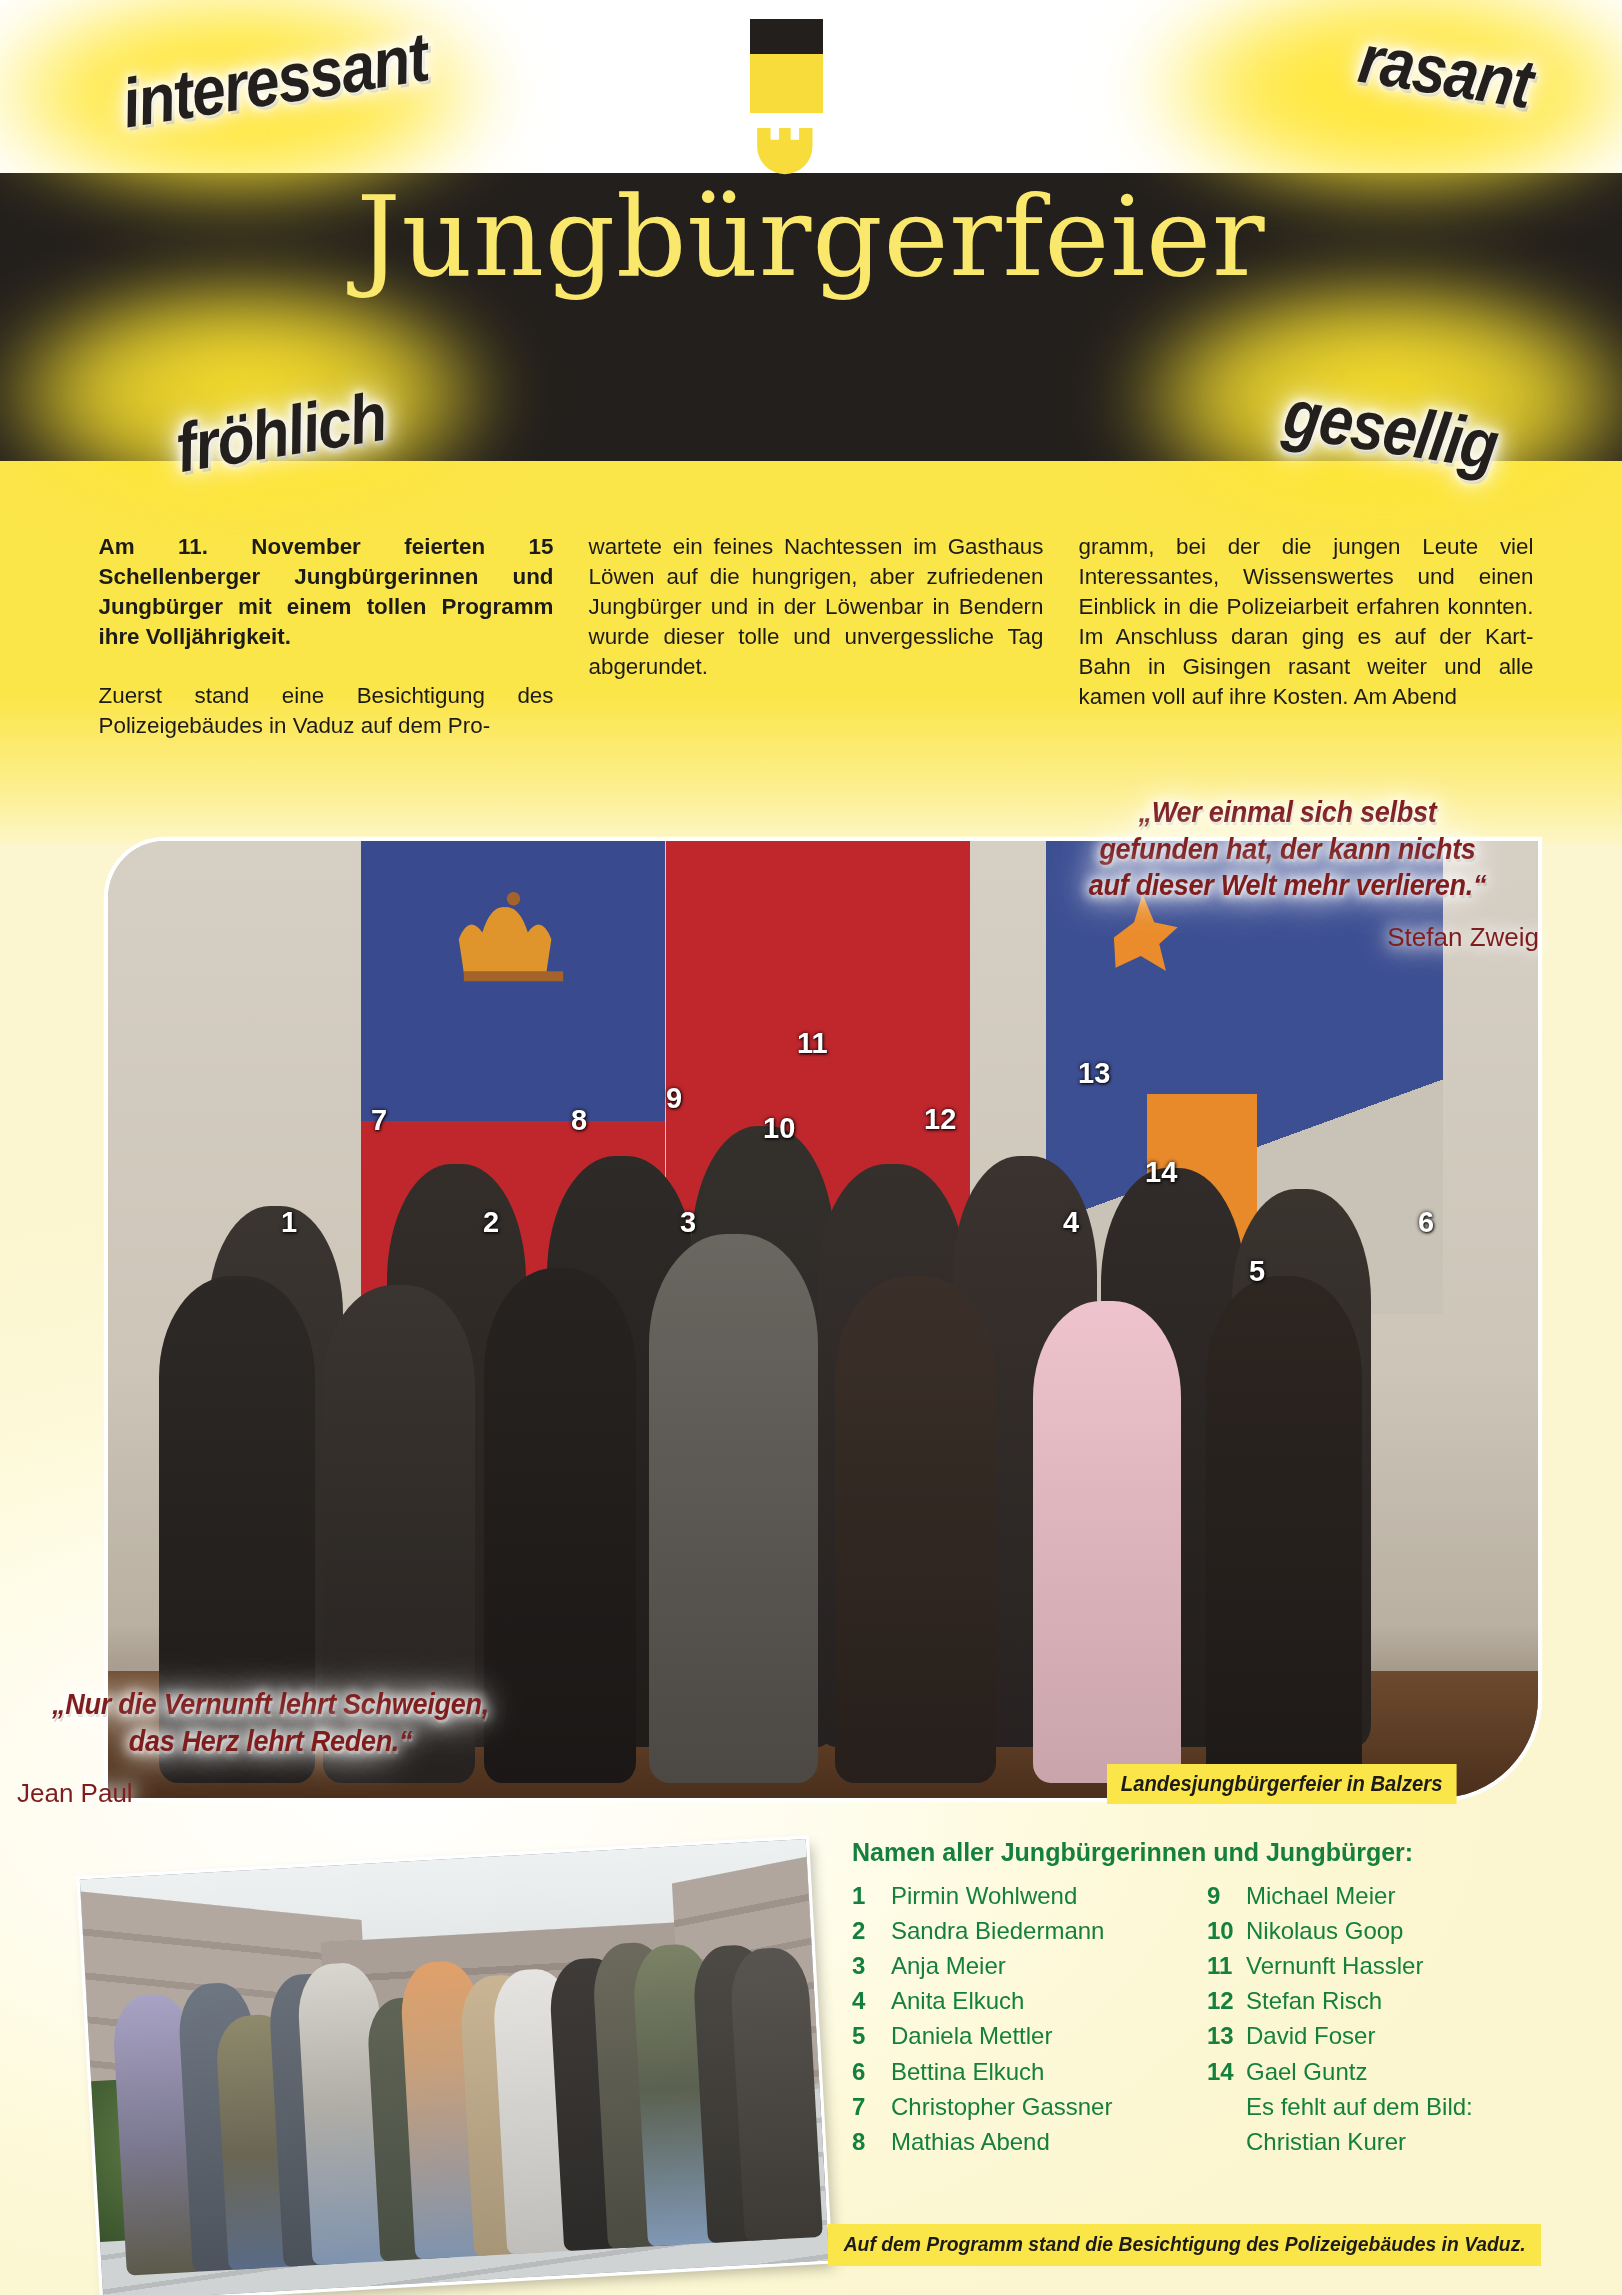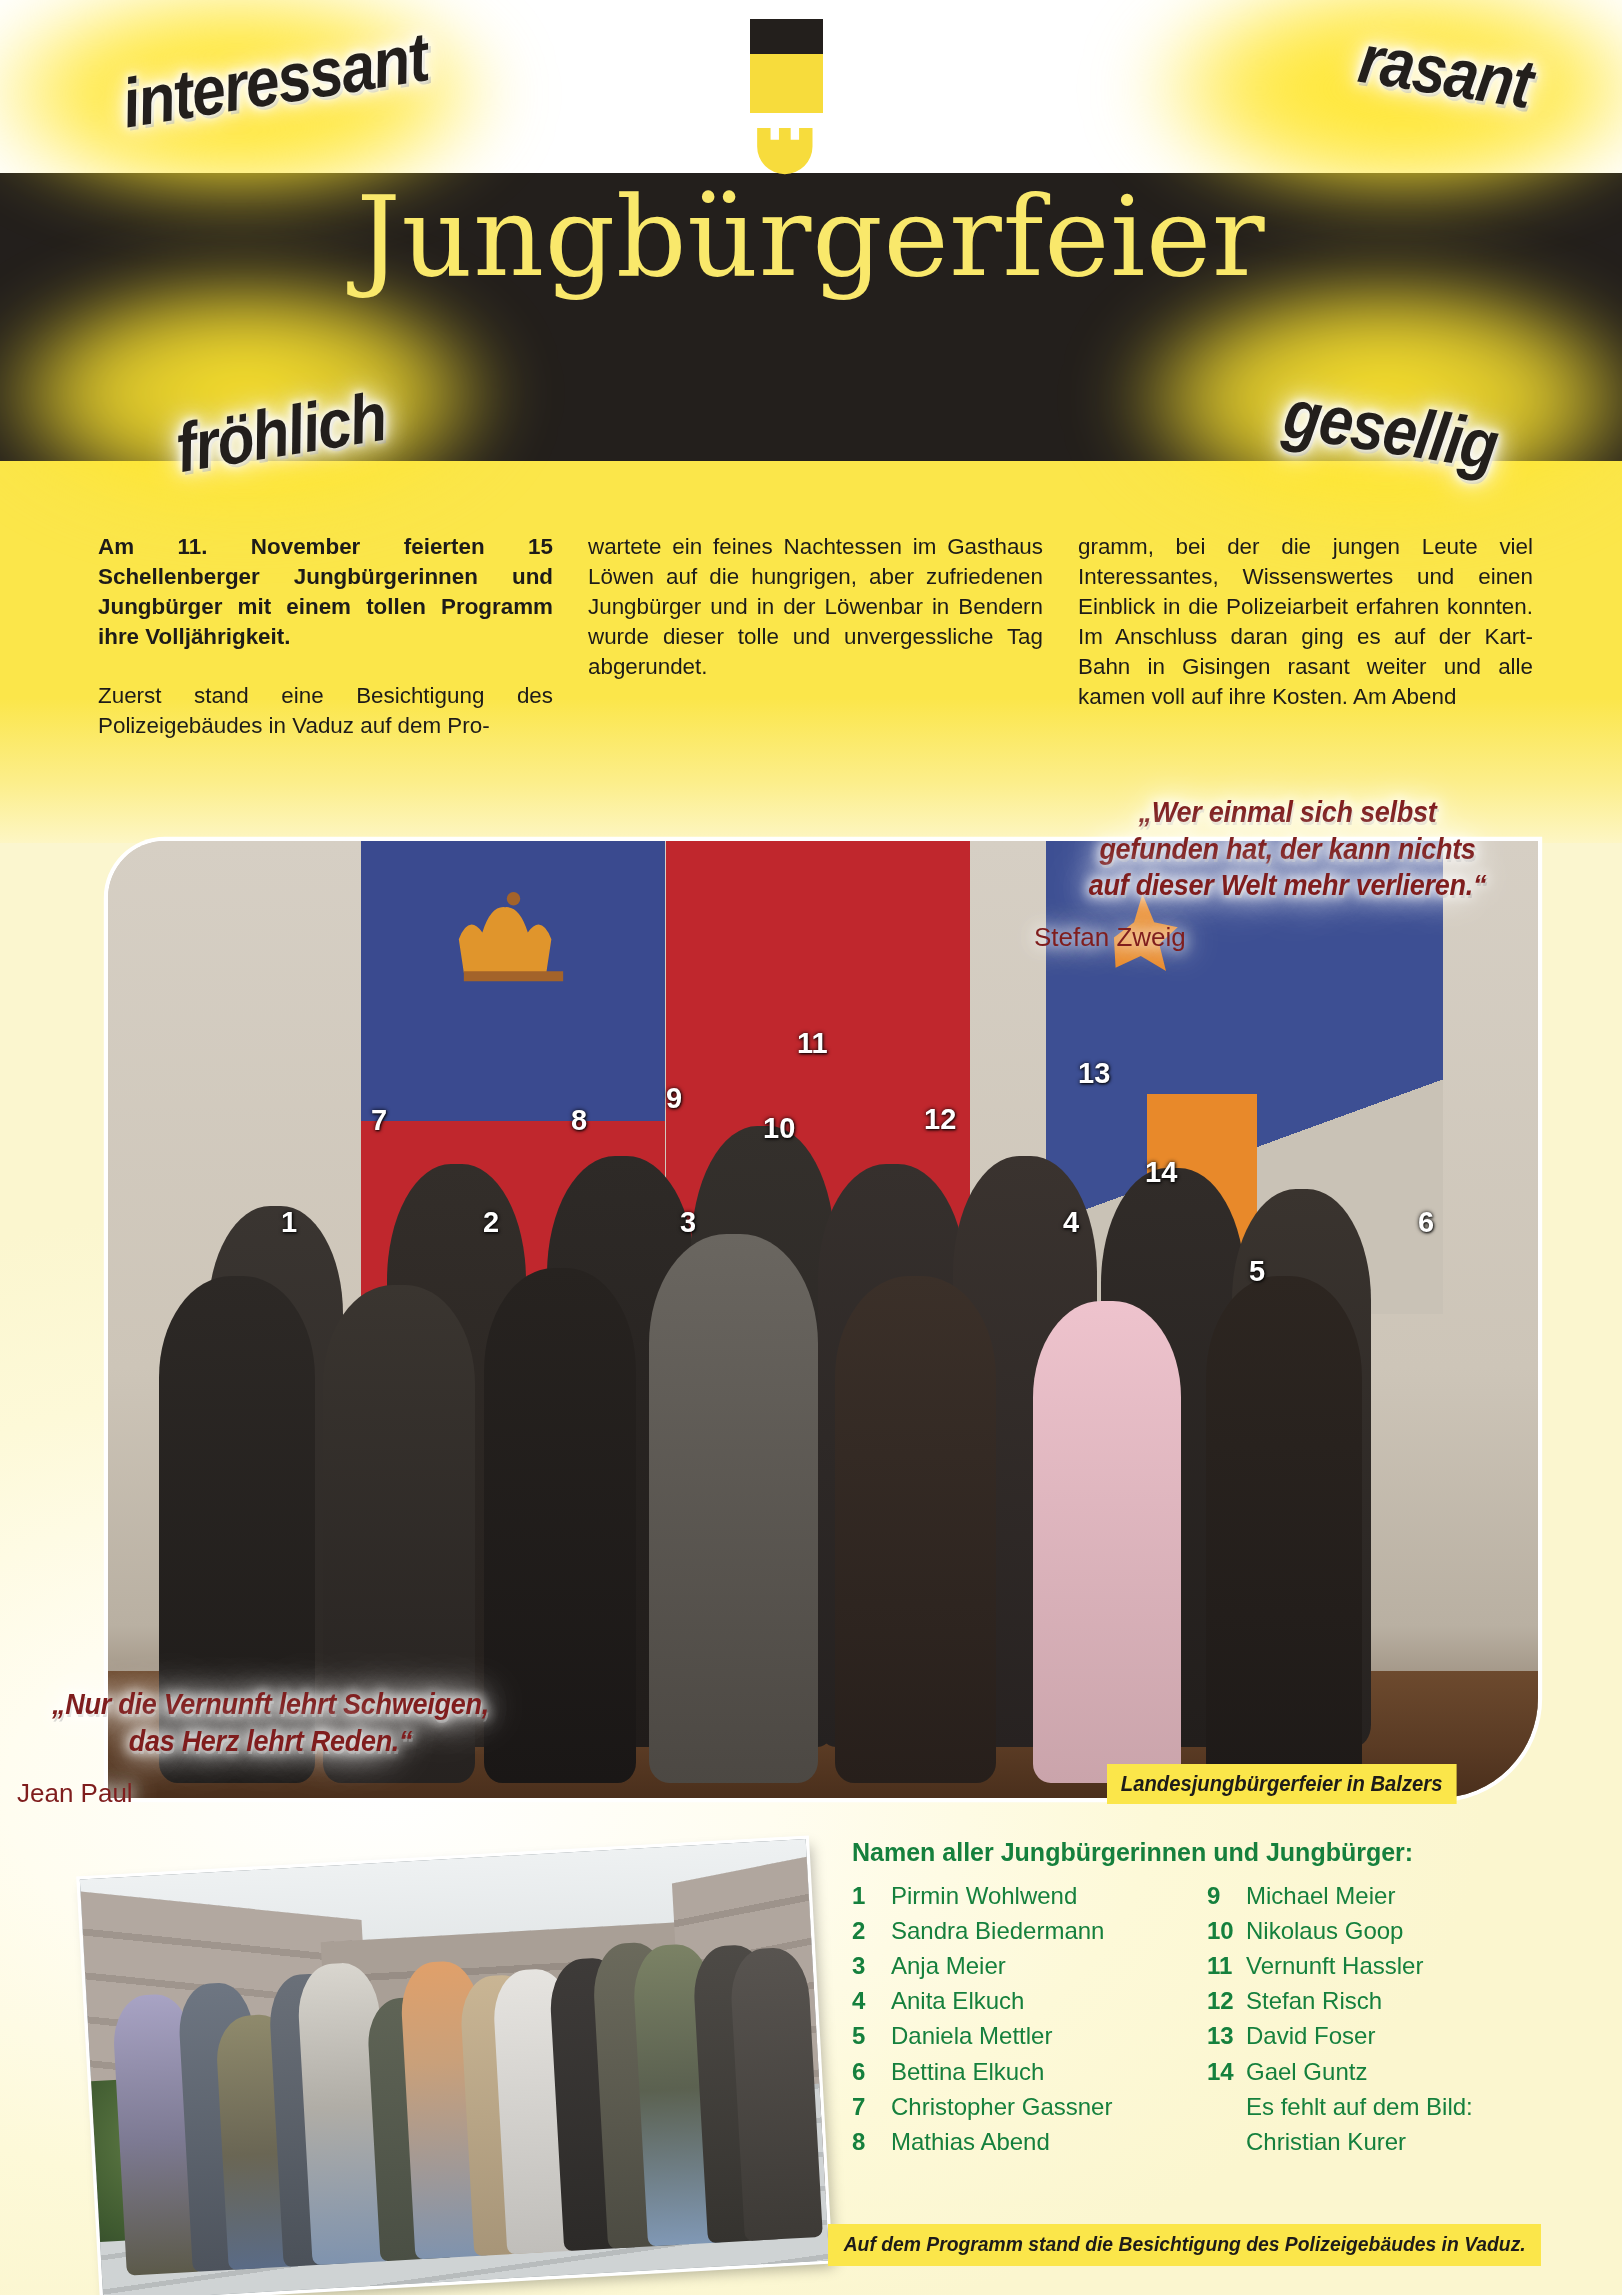--- a/index.html
+++ b/index.html
@@ -76,21 +76,21 @@
     font-size:110px;color:#f9e86b;letter-spacing:0.8px;line-height:1;
   }
 
   
   .text-band{
     position:absolute;left:0;top:461px;width:1622px;height:382px;z-index:4;
     background:linear-gradient(180deg,#fbe64a 0%,#fbe64a 62%,#fcee8a 84%,#fdf6c4 100%);
   }
   .cols{
     position:absolute;left:98px;top:532px;width:1436px;z-index:6;
-    display:flex;gap:35px;
+    display:flex;gap:35px;justify-content:center;
   }
   .col{width:455px;}
   .col p{
     margin:0 0 29px 0;
     font-size:22.4px;line-height:1.34;color:#1d1b19;
     text-align:justify;
     font-family:"Liberation Sans",sans-serif;
   }
   .col p.lead{font-weight:bold;}
 
@@ -134,21 +134,21 @@
     font-weight:bold;font-style:italic;font-size:30px;line-height:1.22;
     letter-spacing:-0.3px;
     text-shadow:0 0 15px #fff,0 0 29px #fff,0 0 44px #fff,0 0 59px #fff,0 0 12px #fff,1.7px 2.5px 0 rgba(140,140,140,.5);
     transform:scaleX(.9);transform-origin:center;
   }
   .q-author{
     font-size:26px;font-weight:normal;font-style:normal;margin-top:18.6px;
     text-shadow:0 0 13.5px #fff,0 0 25px #fff,0 0 39px #fff;
   }
   .qb-zweig{right:81px;top:794px;width:507px;text-align:center;}
-  .qb-zweig .q-author{text-align:left;padding-right:2px;}
+  .qb-zweig .q-author{text-align:right;padding-right:2px;}
   .qb-jeanpaul{left:17px;top:1686px;width:507px;text-align:center;}
   .qb-jeanpaul .q-author{text-align:left;padding-right:84px;}
 
   .caption-tag{
     position:absolute;z-index:16;background:#fbe64a;color:#1d1b19;
     font-weight:bold;font-style:italic;font-size:22px;
     padding:6.8px 15px 7.6px 15px;white-space:nowrap;transform:scaleX(.92);transform-origin:left center;
   }
   .cap-balzers{left:1107px;top:1764px;}
   .cap-vaduz{left:828px;top:2224px;padding:8.4px 17px 9.3px 17px;font-size:21px;}

